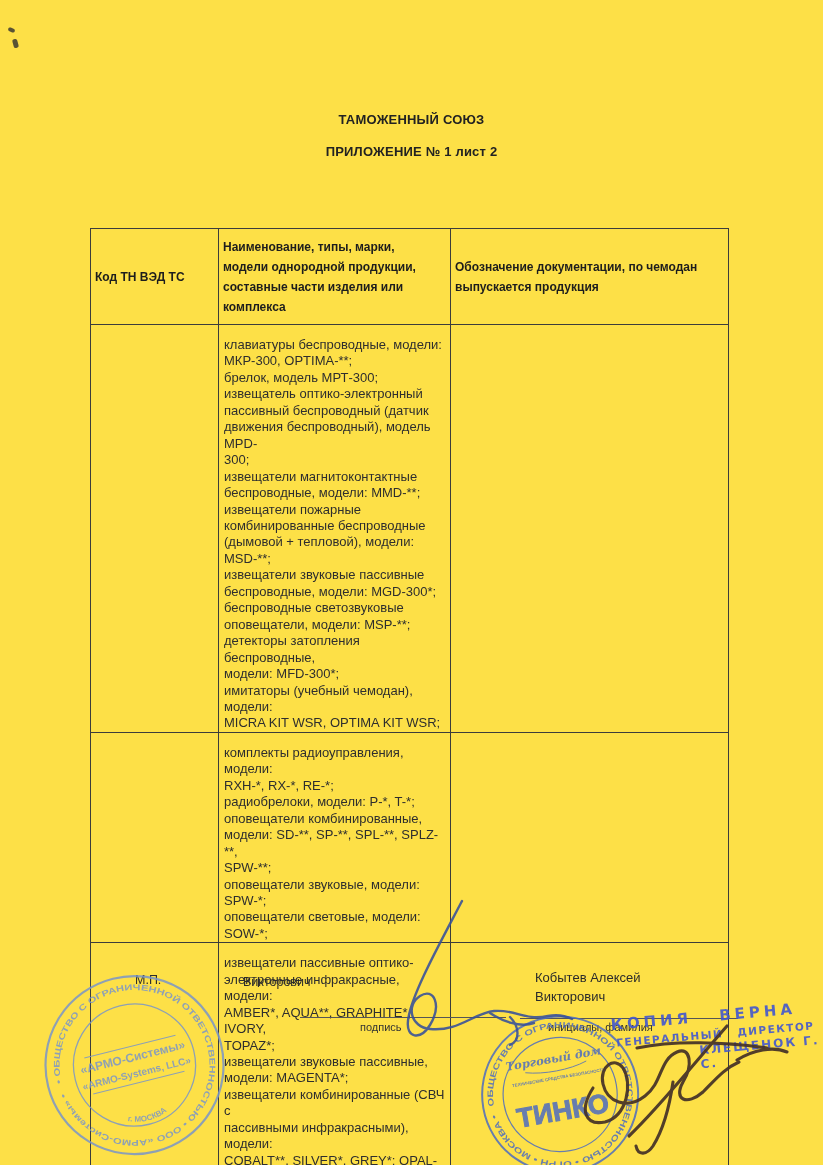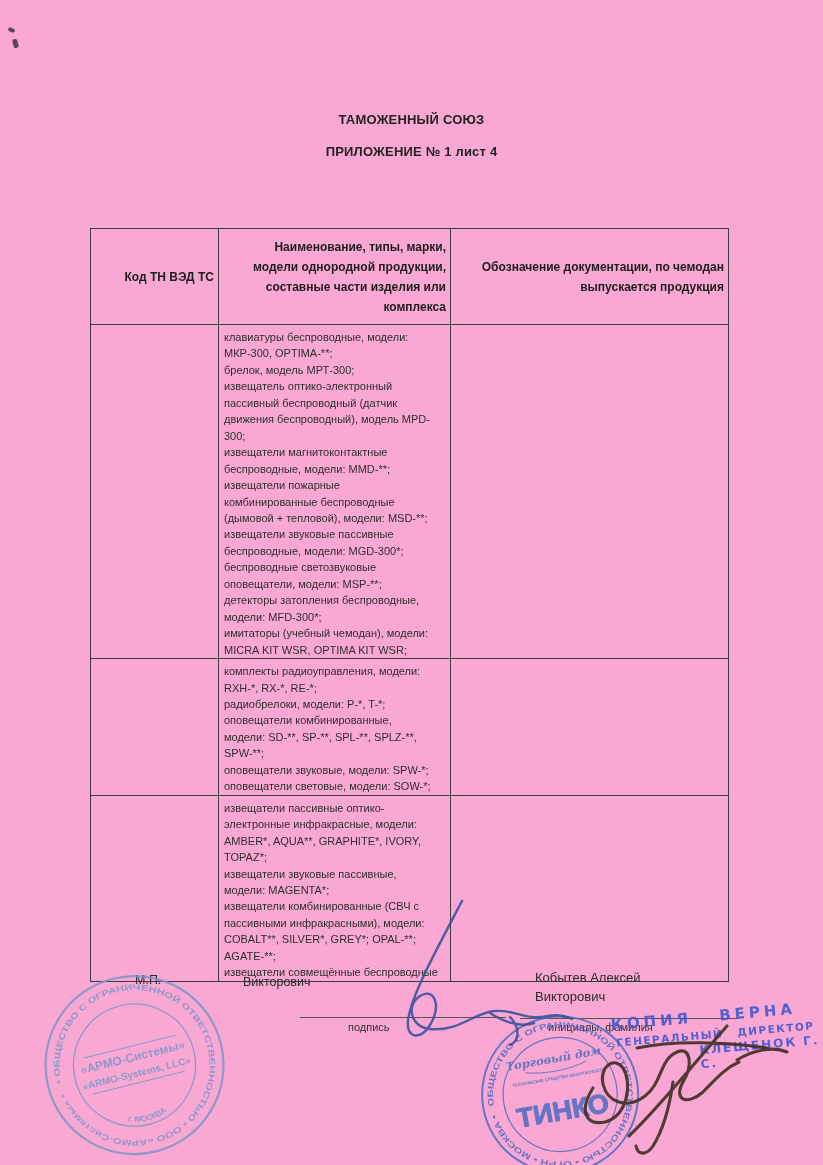--- a/index.html
+++ b/index.html
@@ -1,45 +1,45 @@
 <!DOCTYPE html>
 <html><head>
 <meta charset="utf-8">
 <style>
   html,body{margin:0;padding:0;background:#e8e8e8;}
   .page{
-    position:relative;width:823px;height:1165px;background:#f9a8d4;
+    position:relative;width:823px;height:1165px;background:#fde047;
     overflow:hidden;font-family:"Liberation Sans","DejaVu Sans",sans-serif;
     color:#2b2b2b;
     text-decoration:underline;
   }
   
   .doc-title{position:absolute;left:0;width:823px;text-align:center;
     font-weight:bold;font-size:13px;color:#222;letter-spacing:.2px;}
   .t1{top:112px}.t2{top:144px}.t3{top:175px}
   
   .tbl-wrap{position:absolute;left:90px;top:228px;}
   table.decl{border-collapse:collapse;table-layout:fixed;width:638px;}
   table.decl td,table.decl th{border:1.5px solid #3c3c3c;white-space:pre-line;
     overflow:hidden;}
   th.hdr{font-weight:bold;font-size:12px;line-height:20px;color:#1d1d1d;
-    text-align:right;vertical-align:middle;height:91px;padding:2px 4px;}
-  td.cell{vertical-align:top;font-size:11px;line-height:16.45px;
-    padding:4px 4px 0 5px;color:#2e2e2e;text-align:left;}
+    text-align:left;vertical-align:middle;height:91px;padding:2px 4px;}
+  td.cell{vertical-align:top;font-size:13px;line-height:16.45px;
+    padding:12px 4px 0 5px;color:#2e2e2e;text-align:left;}
   .c-code{width:128px}.c-prod{width:232px}.c-doc{width:278px}
   tr.r1 td{height:327px}tr.r2 td{height:125px}tr.r3 td{height:173px}
   
   .lbl{position:absolute;font-size:12.5px;color:#2b2b2b;}
   .mp{left:135px;top:944px;margin-top:29px;}
   .applicant{left:243px;top:975px;}
   .sig-line{position:absolute;border-top:1.2px solid #555;height:0;}
   .line-left{left:300px;top:1017px;width:206px;}
   .line-right{left:520px;top:1018px;width:218px;}
   .caption{position:absolute;font-size:11px;color:#333;}
-  .cap-sign{left:348px;top:1021px;}
+  .cap-sign{left:360px;top:1021px;}
   .cap-name{left:548px;top:1021px;}
   .name-block{position:absolute;left:535px;top:969px;width:160px;
     text-align:left;font-size:13px;line-height:18.5px;color:#2b2b2b;}
   
   .stamp{position:absolute;opacity:.85;}
   .armo{left:40px;top:970px;transform:rotate(-14deg);}
   .tinko{left:478px;top:1012px;transform:rotate(-10deg);}
   .copy-attest{position:absolute;left:610px;top:1016px;width:208px;
     transform:rotate(-5deg);transform-origin:left top;
     font-family:"DejaVu Sans",sans-serif;font-weight:bold;opacity:.9;}
@@ -56,21 +56,21 @@
 </style>
 </head>
 <body>
 
 <div class="page">
 
   <div class="speck sp1"></div>
   <div class="speck sp2"></div>
 
   <div class="doc-title t1">ТАМОЖЕННЫЙ СОЮЗ</div>
-  <div class="doc-title t2">ПРИЛОЖЕНИЕ № 1 лист 4</div>
+  <div class="doc-title t2">ПРИЛОЖЕНИЕ № 1 лист 2</div>
 
   <div class="tbl-wrap">
     <table class="decl">
       <colgroup>
           <col class="c-code">
           <col class="c-prod">
           <col class="c-doc">
         </colgroup>
       <tbody>
           <tr>

